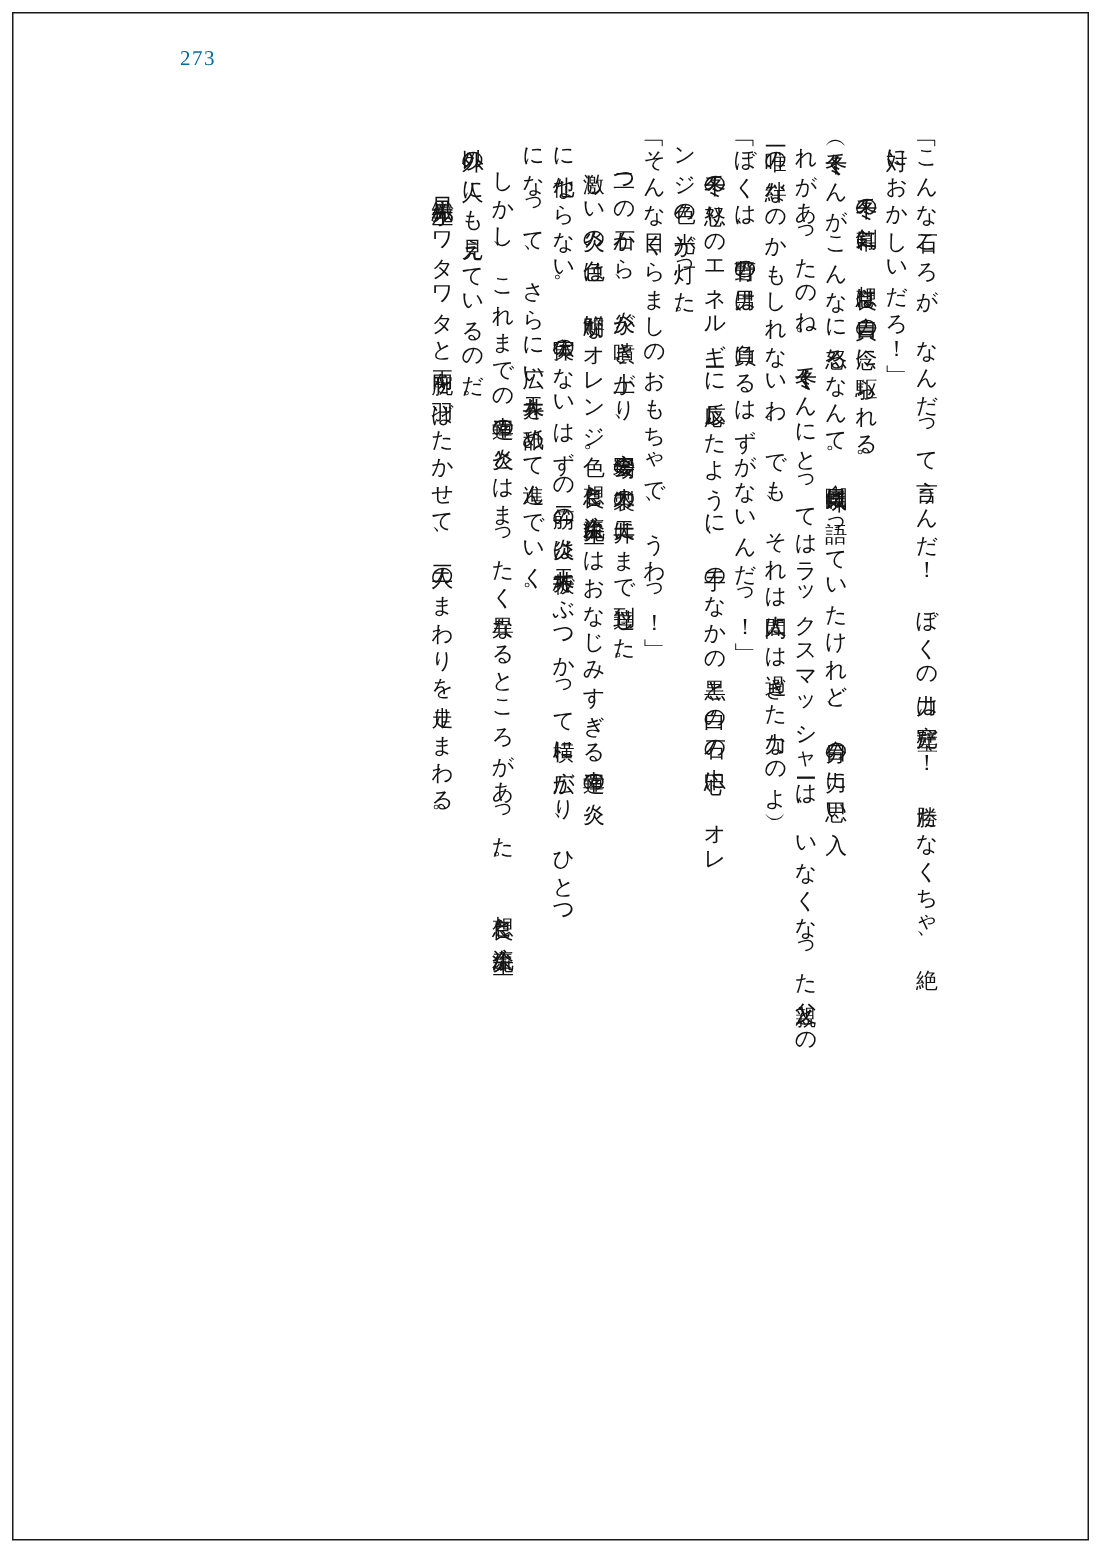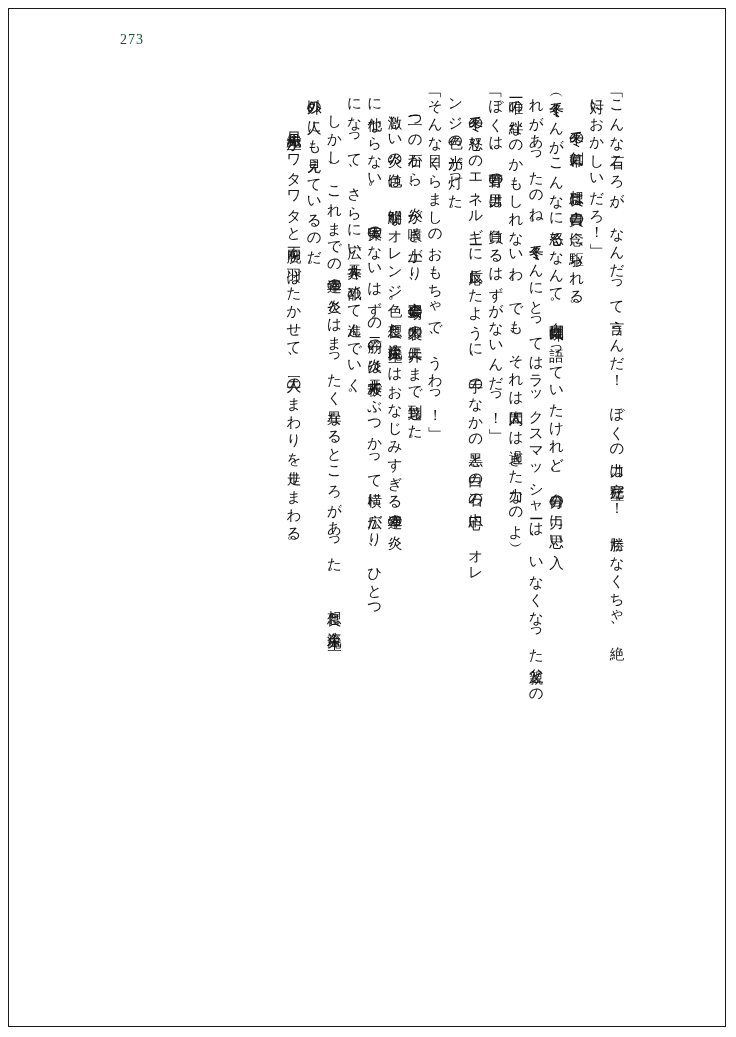--- a/index.html
+++ b/index.html
@@ -24,21 +24,21 @@
     height: 1019px;
     border: 1px solid #1a1a1a;
     box-sizing: border-box;
   }
   #page-number {
     position: absolute;
     left: 120px;
     top: 32px;
     font-size: 14px;
     letter-spacing: 1px;
-    color: #14532d;
+    color: #0369a1;
     font-family: "Liberation Serif", serif;
   }
   
   #text-block {
     position: absolute;
     top: 88px;
     left: 112px;
     width: 512px;
     height: 830px;
     display: flex;

